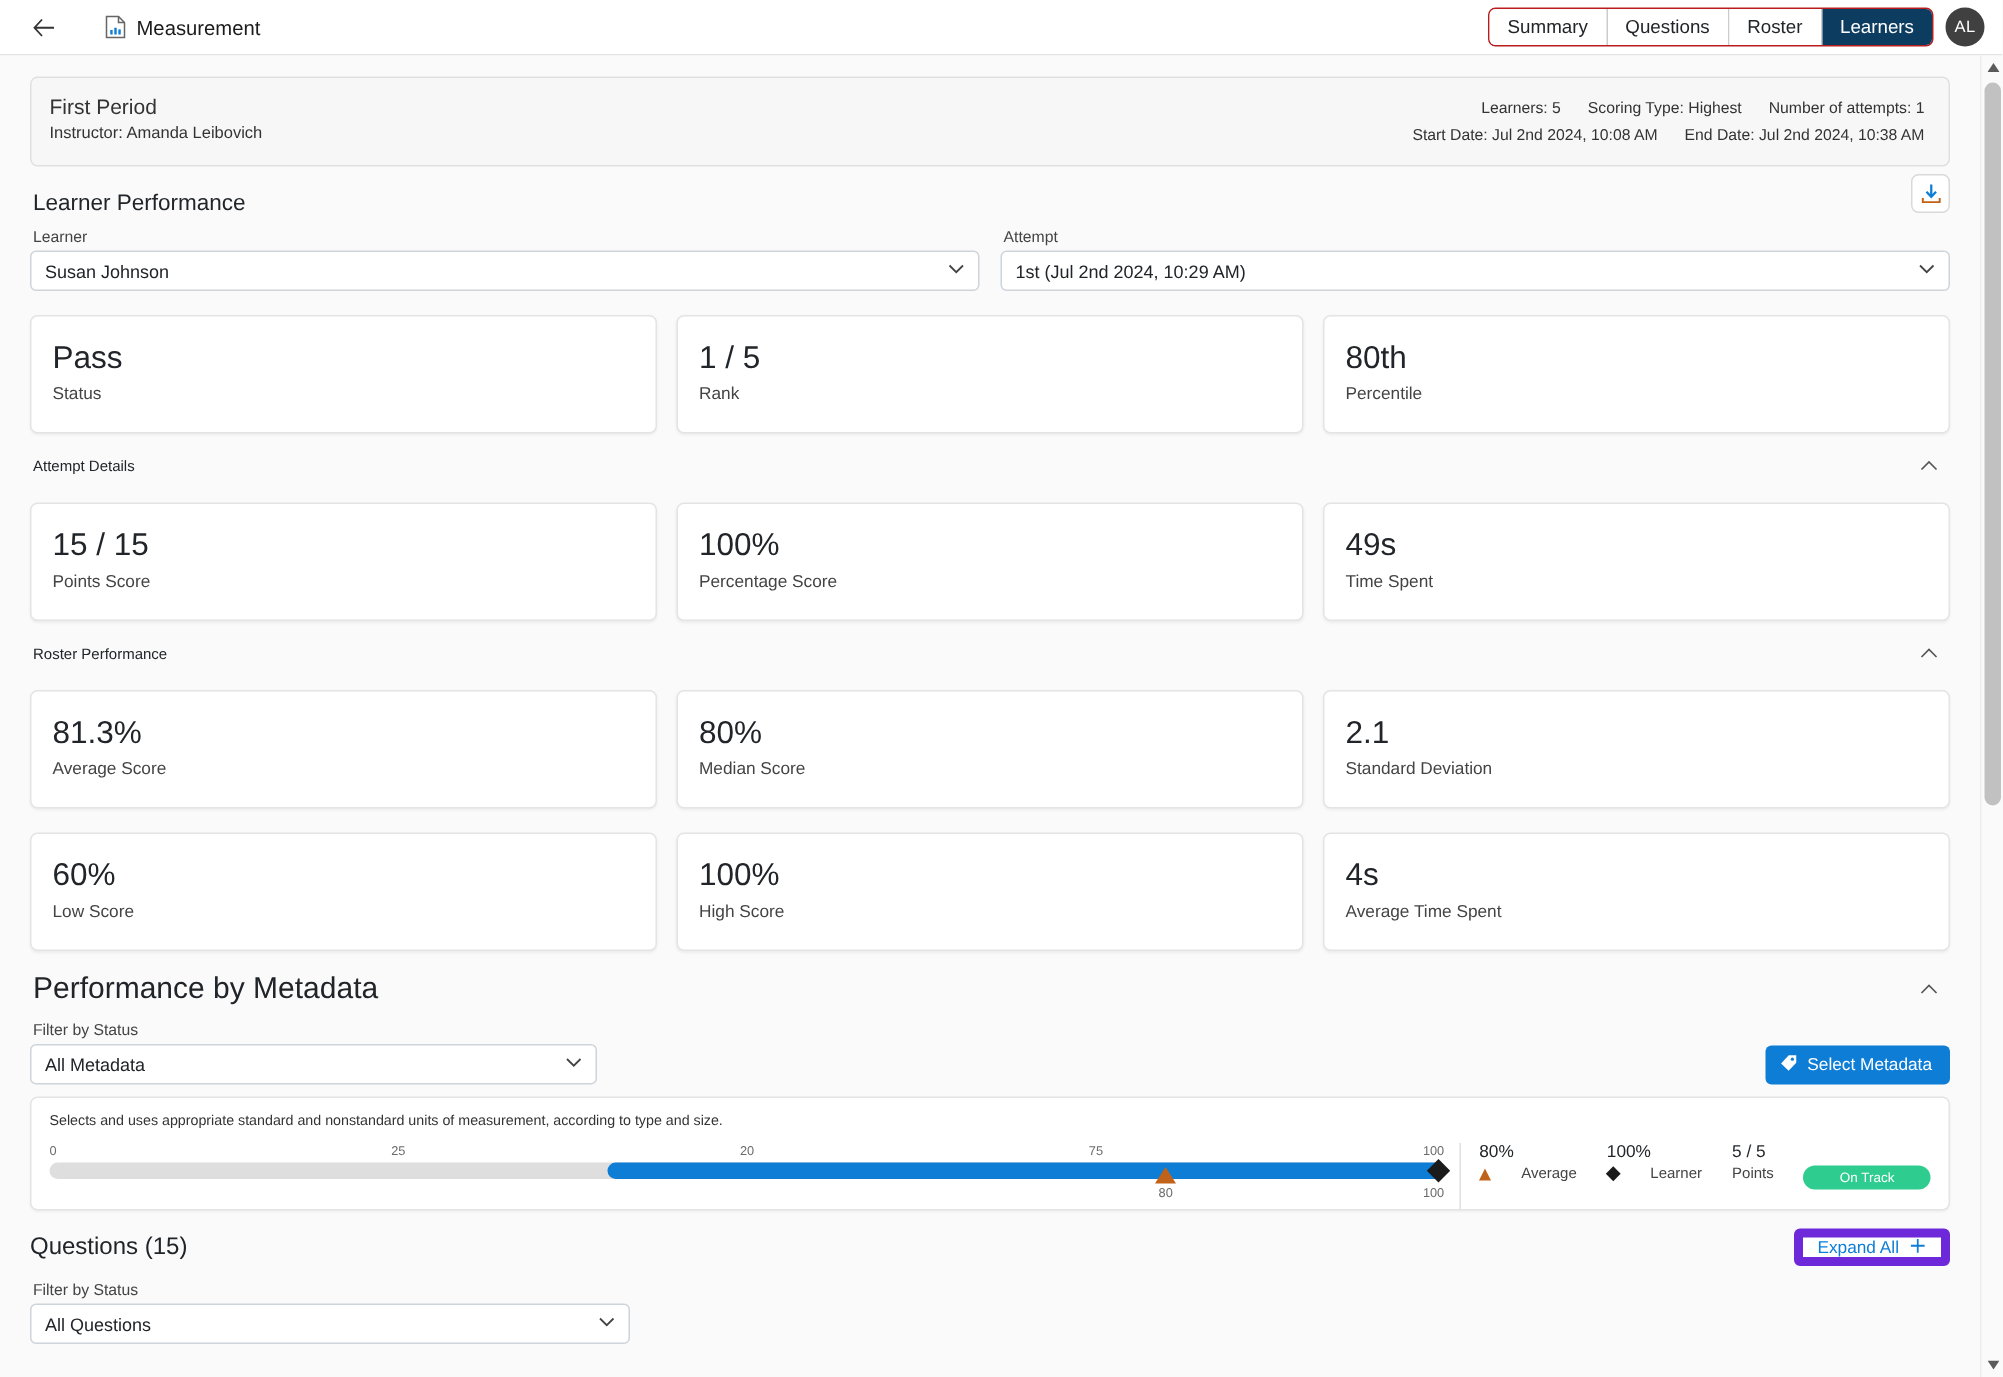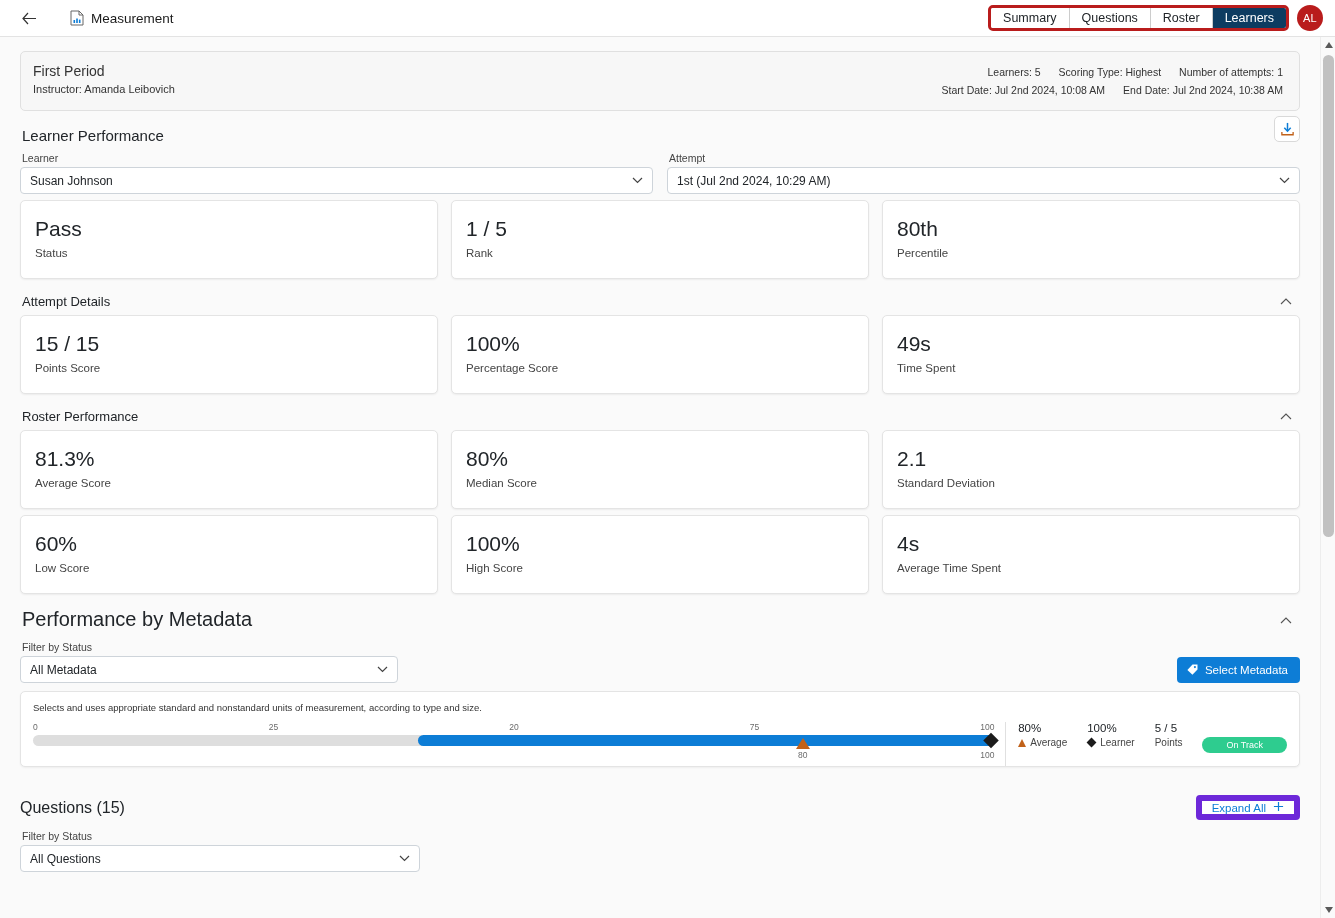--- a/index.html
+++ b/index.html
@@ -39,21 +39,21 @@
     font-size: 13.5px;
     color: #1b1b1b;
   }
   .topbar-right {
     margin-left: auto;
     display: flex;
     align-items: center;
   }
   .tabgroup {
     display: flex;
-    border: 3px solid #b91c1c;
+    border: 1px solid #b91c1c;
     border-radius: 5px;
     overflow: hidden;
     height: 26px;
   }
   .tabgroup .tab {
     font-size: 12.5px;
     padding: 0 12px;
     display: flex; align-items: center;
     background: #fff;
     color: #212529;
@@ -63,21 +63,21 @@
   }
   .tabgroup .tab:last-child { border-right: none; }
   .tabgroup .tab.active {
     background: #0d3c61;
     color: #ffffff;
     text-align: right;
   }
   .avatar {
     width: 26px; height: 26px;
     border-radius: 50%;
-    background: #b91c1c;
+    background: #404040;
     color: #fff;
     font-size: 11px;
     display: flex; align-items: center; justify-content: center;
     margin-left: 8px;
     letter-spacing: .3px;
     cursor: pointer;
   }
 
   
   .page {
@@ -126,21 +126,21 @@
     font-size: 15px;
     color: #212529;
     margin: 16px 0 0 2px;
   }
   .sub-section {
     display: flex;
     align-items: center;
     margin: 14px 2px 0 2px;
   }
   .sub-section .label {
-    font-size: 13px;
+    font-size: 10px;
     color: #212529;
   }
   .chevron-up {
     margin-left: auto;
     color: #555;
     font-size: 11px;
     cursor: pointer;
     padding: 2px 6px;
   }
 
@@ -173,21 +173,21 @@
     display: flex;
     gap: 14px;
     margin-top: 8px;
   }
   .selectrow .col { flex: 1; }
 
   
   .cards {
     display: flex;
     gap: 13px;
-    margin-top: 6px;
+    margin-top: 16px;
   }
   .card {
     flex: 1;
     background: #ffffff;
     border: 1px solid #e4e4e4;
     border-radius: 5px;
     box-shadow: 0 1px 2px rgba(0,0,0,.06);
     padding: 16px 14px 14px 14px;
     height: 79px;
   }
@@ -306,21 +306,21 @@
     font-size: 11.5px;
     color: #212529;
     margin-bottom: 3px;
     white-space: nowrap;
   }
   .meta-legend .li .bot {
     font-size: 10px;
     color: #444;
     display: flex;
     align-items: center;
-    gap: 4px;
+    gap: 20px;
     white-space: nowrap;
   }
   .sym-tri {
     width: 0; height: 0;
     border-left: 4.5px solid transparent;
     border-right: 4.5px solid transparent;
     border-bottom: 8px solid #c1621a;
     display: inline-block;
   }
   .sym-dia {
@@ -338,21 +338,21 @@
     padding: 3px 24px;
     align-self: center;
     margin-top: 2px;
     white-space: nowrap;
   }
 
   
   .questions-head {
     display: flex;
     align-items: center;
-    margin-top: 28px;
+    margin-top: 12px;
   }
   .questions-head .title { font-size: 16px; color: #212529; }
   .btn-outline {
     margin-left: auto;
     border: 6px solid #6d28d9;
     color: #0d7dd6;
     background: #fff;
     border-radius: 4px;
     height: 25px;
     padding: 0 10px;

